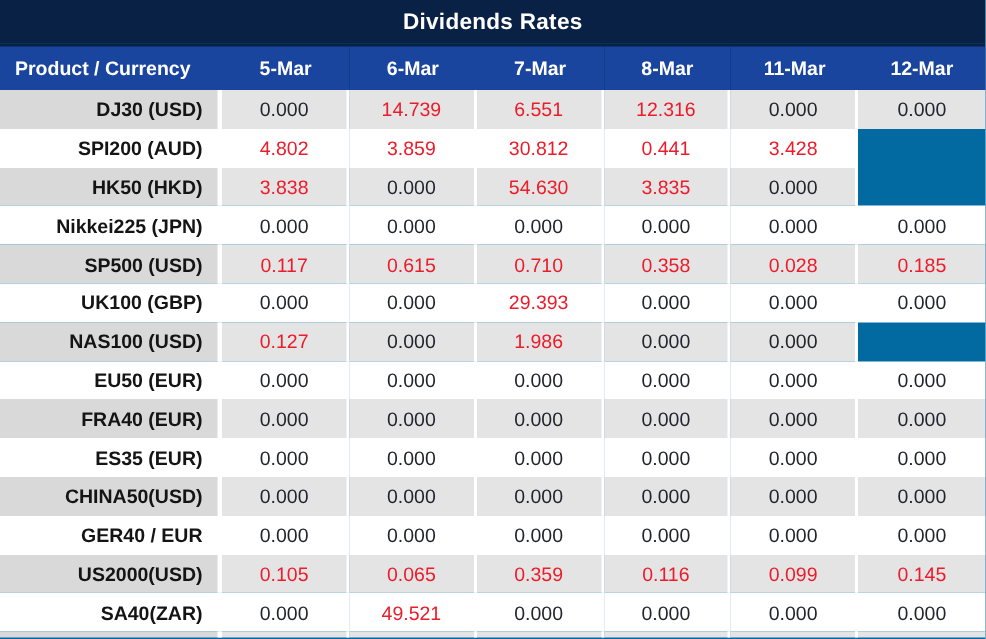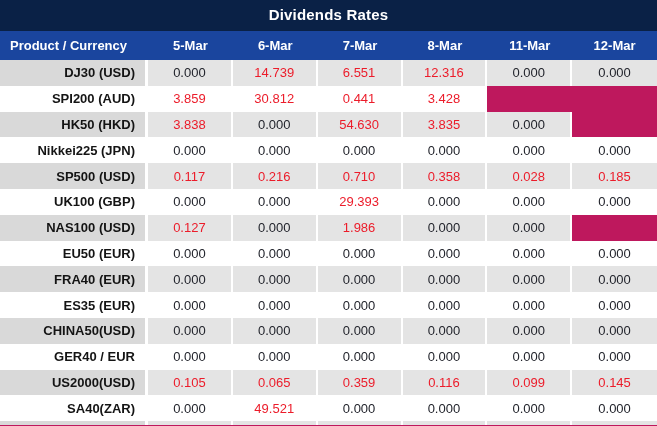--- a/index.html
+++ b/index.html
@@ -10,21 +10,21 @@
     --zero-color:#22242c;
     --nonzero-color:#ec1c2a;
     --grid:#ffffff;
   }
   html,body{margin:0;padding:0;}
   body{
     width:657px;height:426px;overflow:hidden;
     font-family:"Liberation Sans","DejaVu Sans",sans-serif;
     background:#ffffff;
   }
-  .app{width:657px;height:426px;display:flex;flex-direction:column;background:#be185d;}
+  .app{width:657px;height:426px;display:flex;flex-direction:column;background:#0369a1;}
 
   
   .title-bar{
     height:29px;flex:0 0 29px;
     background:var(--title-bg);
     color:#fff;display:flex;align-items:center;justify-content:center;
   }
   .title-bar span{font-size:15px;font-weight:bold;letter-spacing:.2px;}
 
   
@@ -85,20 +85,21 @@
     <div class="cell label-cell">DJ30 (USD)</div>
   <div class="cell zero bordered">0.000</div>
           <div class="cell nonzero bordered">14.739</div>
           <div class="cell nonzero bordered">6.551</div>
           <div class="cell nonzero bordered">12.316</div>
           <div class="cell zero bordered">0.000</div>
           <div class="cell zero">0.000</div>
         </div>
         <div class="row data-row row-white">
     <div class="cell label-cell">SPI200 (AUD)</div>
+  <div class="cell nonzero bordered">4.802</div>
           <div class="cell nonzero bordered">3.859</div>
           <div class="cell nonzero bordered">30.812</div>
           <div class="cell nonzero bordered">0.441</div>
           <div class="cell nonzero bordered">3.428</div>
         </div>
         <div class="row data-row row-gray">
     <div class="cell label-cell">HK50 (HKD)</div>
   <div class="cell nonzero bordered">3.838</div>
           <div class="cell zero bordered">0.000</div>
           <div class="cell nonzero bordered">54.630</div>
@@ -110,21 +111,21 @@
   <div class="cell zero bordered">0.000</div>
           <div class="cell zero bordered">0.000</div>
           <div class="cell zero bordered">0.000</div>
           <div class="cell zero bordered">0.000</div>
           <div class="cell zero bordered">0.000</div>
           <div class="cell zero">0.000</div>
         </div>
         <div class="row data-row row-gray">
     <div class="cell label-cell">SP500 (USD)</div>
   <div class="cell nonzero bordered">0.117</div>
-          <div class="cell nonzero bordered">0.216</div>
+          <div class="cell nonzero bordered">0.615</div>
           <div class="cell nonzero bordered">0.710</div>
           <div class="cell nonzero bordered">0.358</div>
           <div class="cell nonzero bordered">0.028</div>
           <div class="cell nonzero">0.185</div>
         </div>
         <div class="row data-row row-white">
     <div class="cell label-cell">UK100 (GBP)</div>
   <div class="cell zero bordered">0.000</div>
           <div class="cell zero bordered">0.000</div>
           <div class="cell nonzero bordered">29.393</div>

